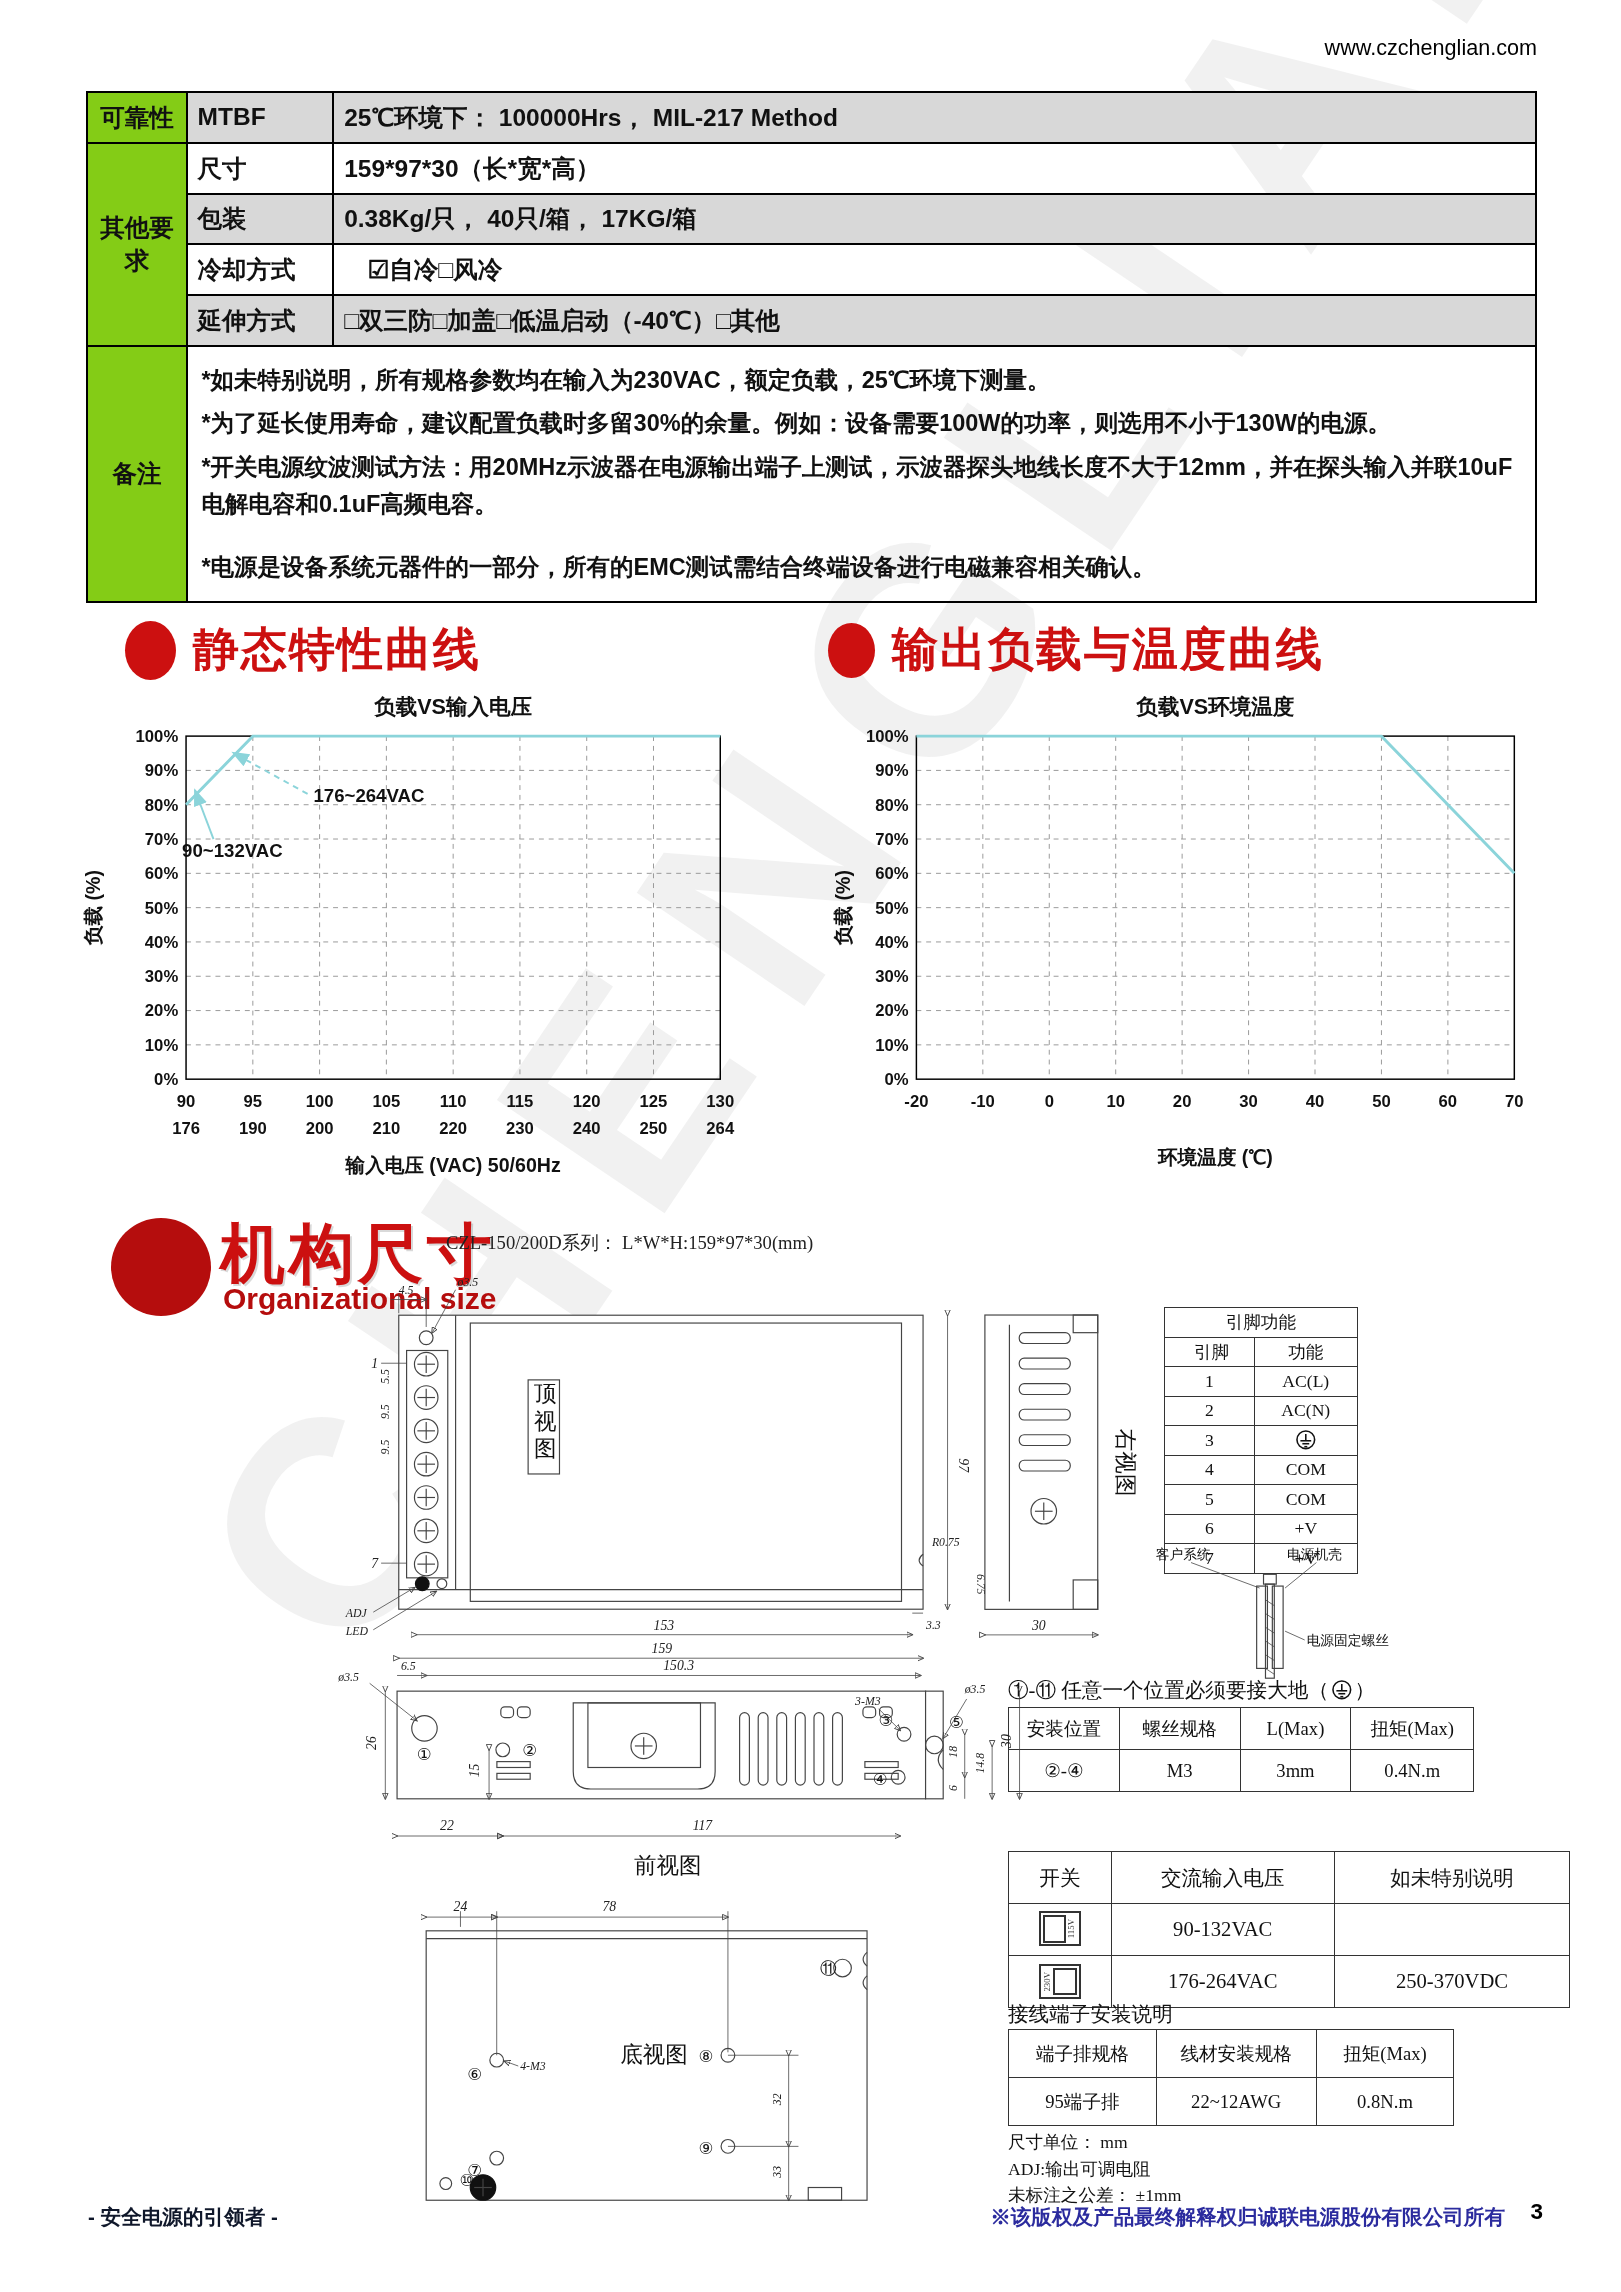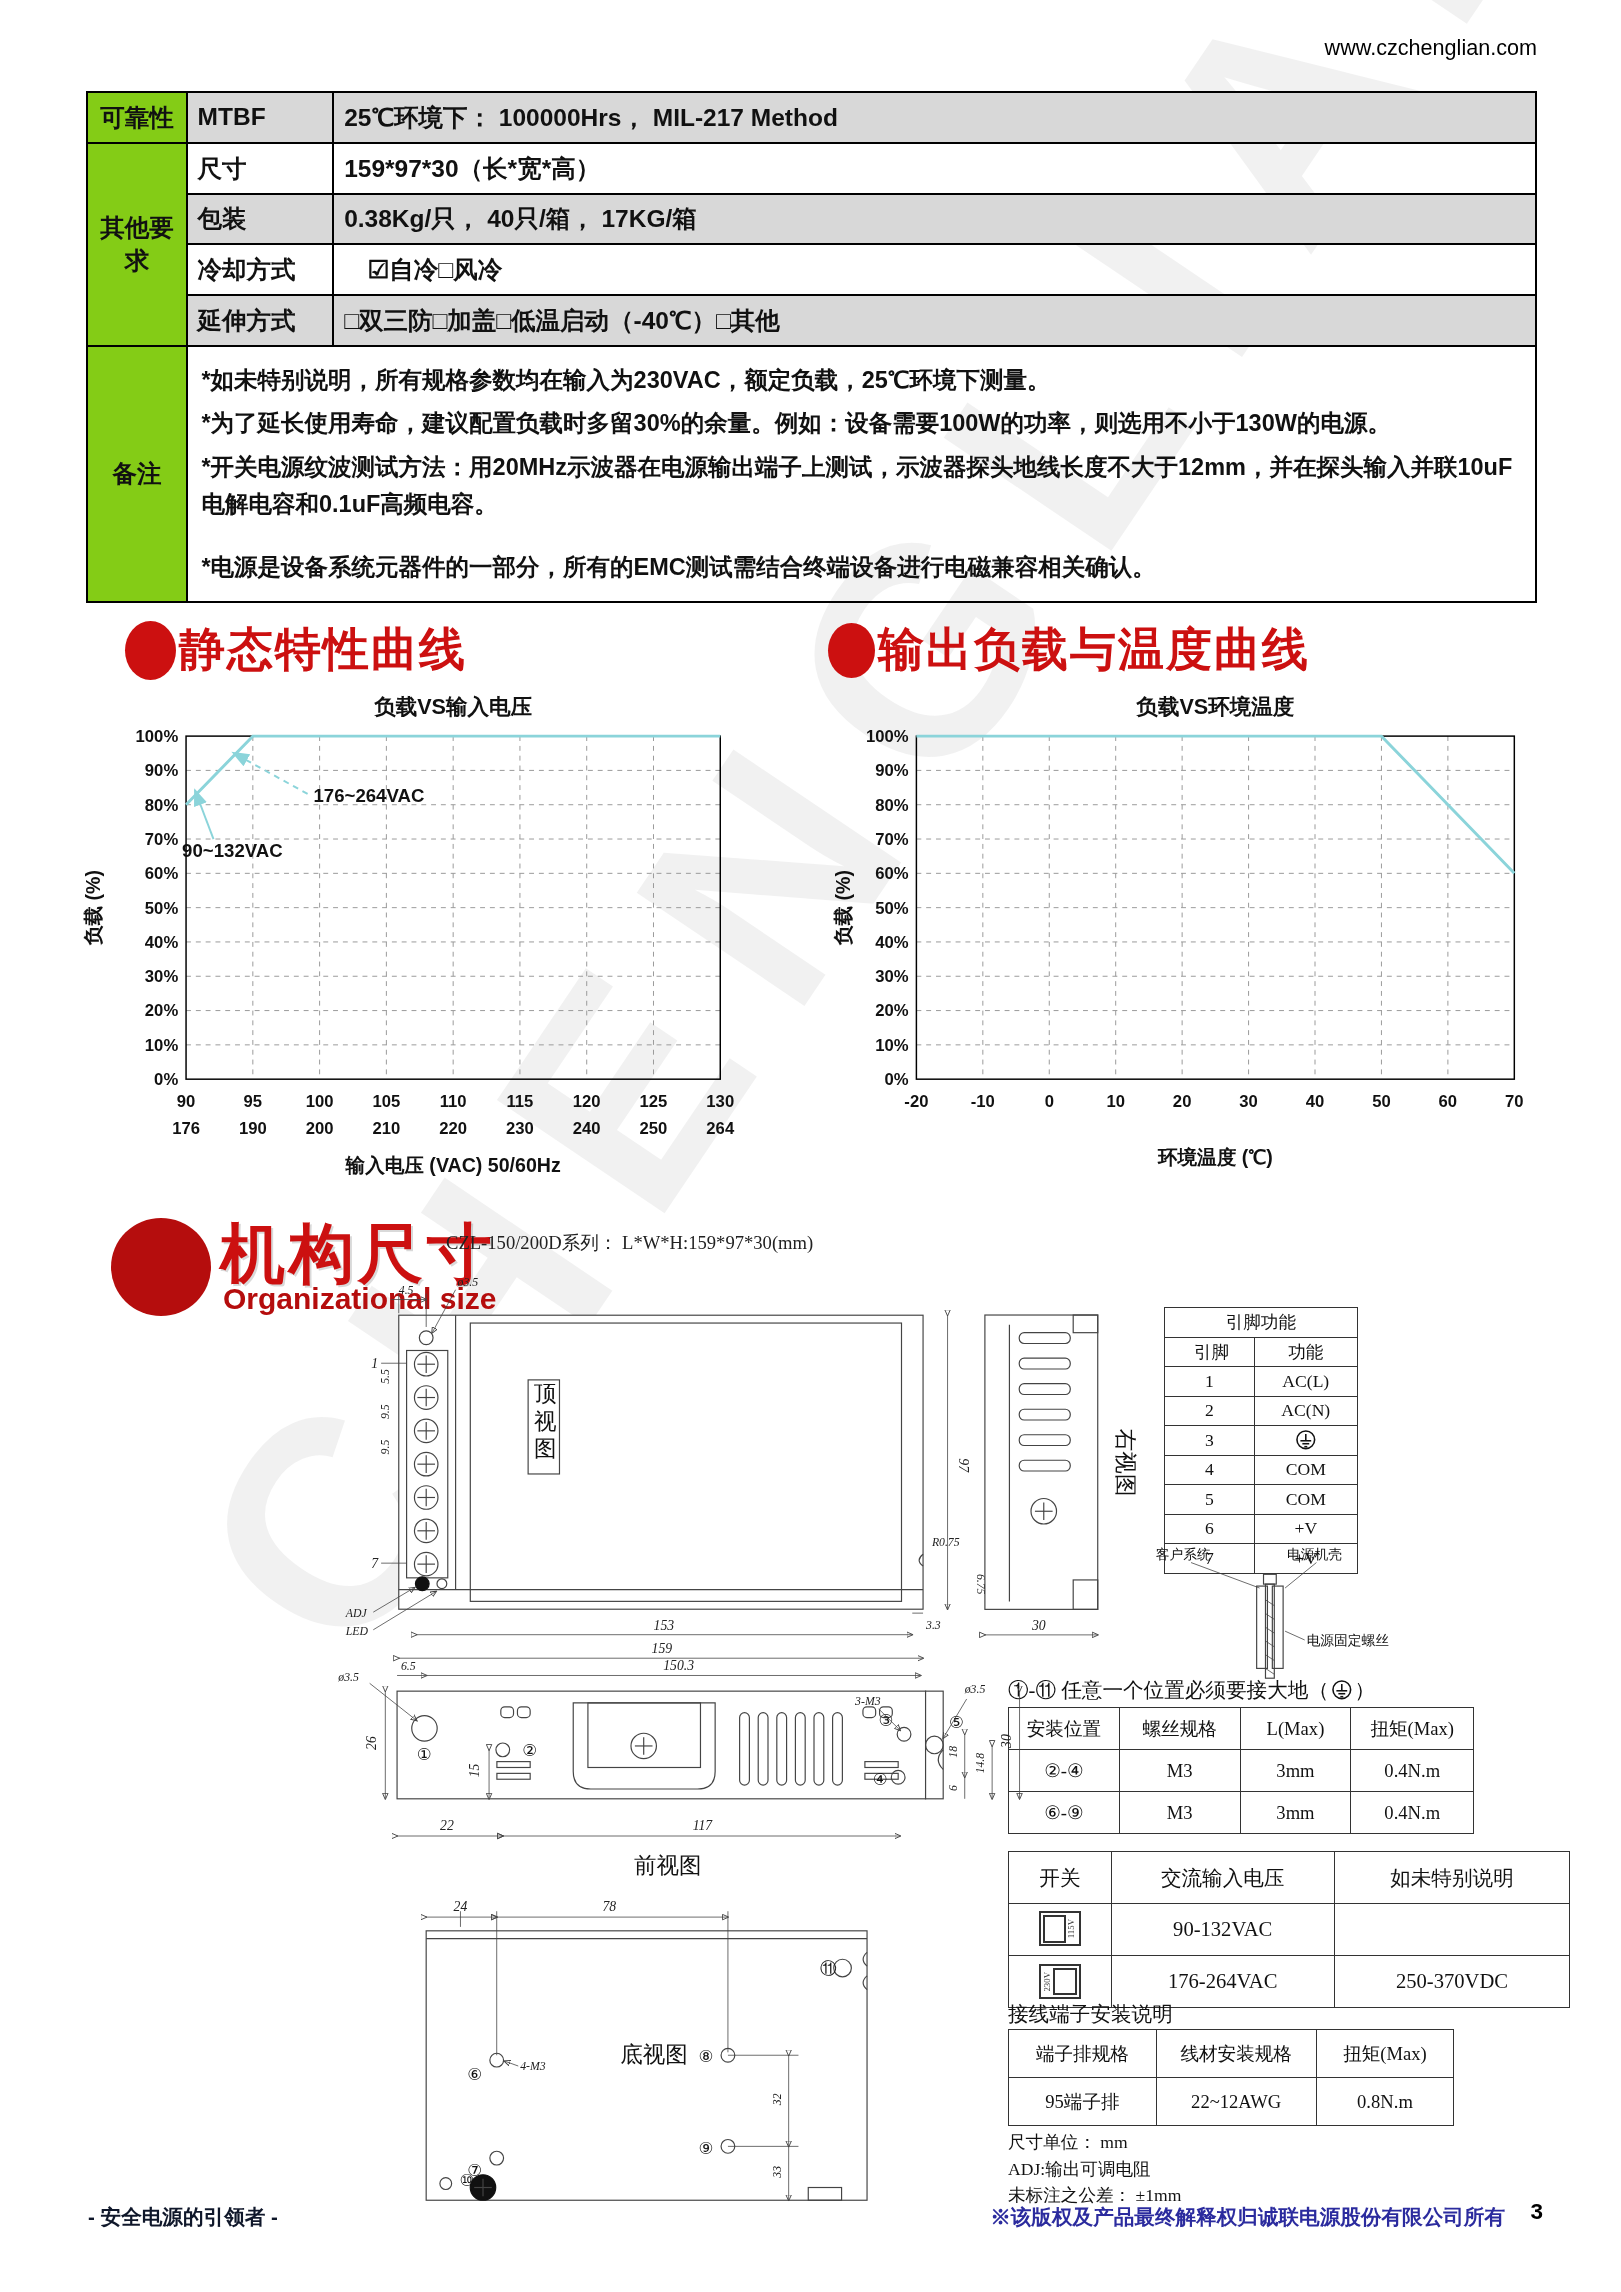--- a/index.html
+++ b/index.html
@@ -16,21 +16,21 @@
     font-size:24.5px;font-weight:600;}
   table.spec td{border:2px solid #000;padding:3.9px 9.8px;vertical-align:middle;}
   table.spec td.lab{width:90px;text-align:center;padding:3.9px 3.9px;background:#84cc16;}
   table.spec td.nm{width:125px;}
   table.spec tr.h50 td{height:41px;}
   table.spec td.shade{background:#d8d8d8;}
   table.spec td.notes{padding:7.8px 13.7px;font-weight:600;}
   table.spec td.notes p{margin:6.9px 0;line-height:37px;font-size:23.5px;}
   table.spec td.notes p:last-child{margin-top:25.5px;}
   
-  .sec-head{position:absolute;display:flex;align-items:center;gap:3px;}
+  .sec-head{position:absolute;display:flex;align-items:center;gap:17px;}
   .red-dot{width:51px;height:59px;border-radius:50%;background:#cc1010;flex:0 0 auto;}
   .sec-title{font-size:46px;font-weight:700;color:#cc1010;letter-spacing:2px;}
   
   svg.chart{position:absolute;}
   .c-title{font:700 22px "Liberation Sans",sans-serif;fill:#111;}
   .c-tick{font:700 17px "Liberation Sans",sans-serif;fill:#111;}
   .c-axis{font:700 20px "Liberation Sans",sans-serif;fill:#111;}
   .c-ann{font:700 19px "Liberation Sans",sans-serif;fill:#111;}
   
   .mech-dot{position:absolute;left:111px;top:1218px;width:100px;height:98px;border-radius:50%;background:#b50d0d;}
@@ -446,26 +446,20 @@
       <th>扭矩(Max)</th>
     </tr>
     </tbody>
       <tbody>
         <tr>
           <td>②-④</td>
           <td>M3</td>
           <td>3mm</td>
           <td>0.4N.m</td>
         </tr>
-        <tr>
-          <td>⑥-⑨</td>
-          <td>M3</td>
-          <td>3mm</td>
-          <td>0.4N.m</td>
-        </tr>
       </tbody>
   </table>
 
   <table class="cadtab sw">
     <tbody>
         <tr>
       <th>开关</th>
       <th>交流输入电压</th>
       <th>如未特别说明</th>
     </tr>

